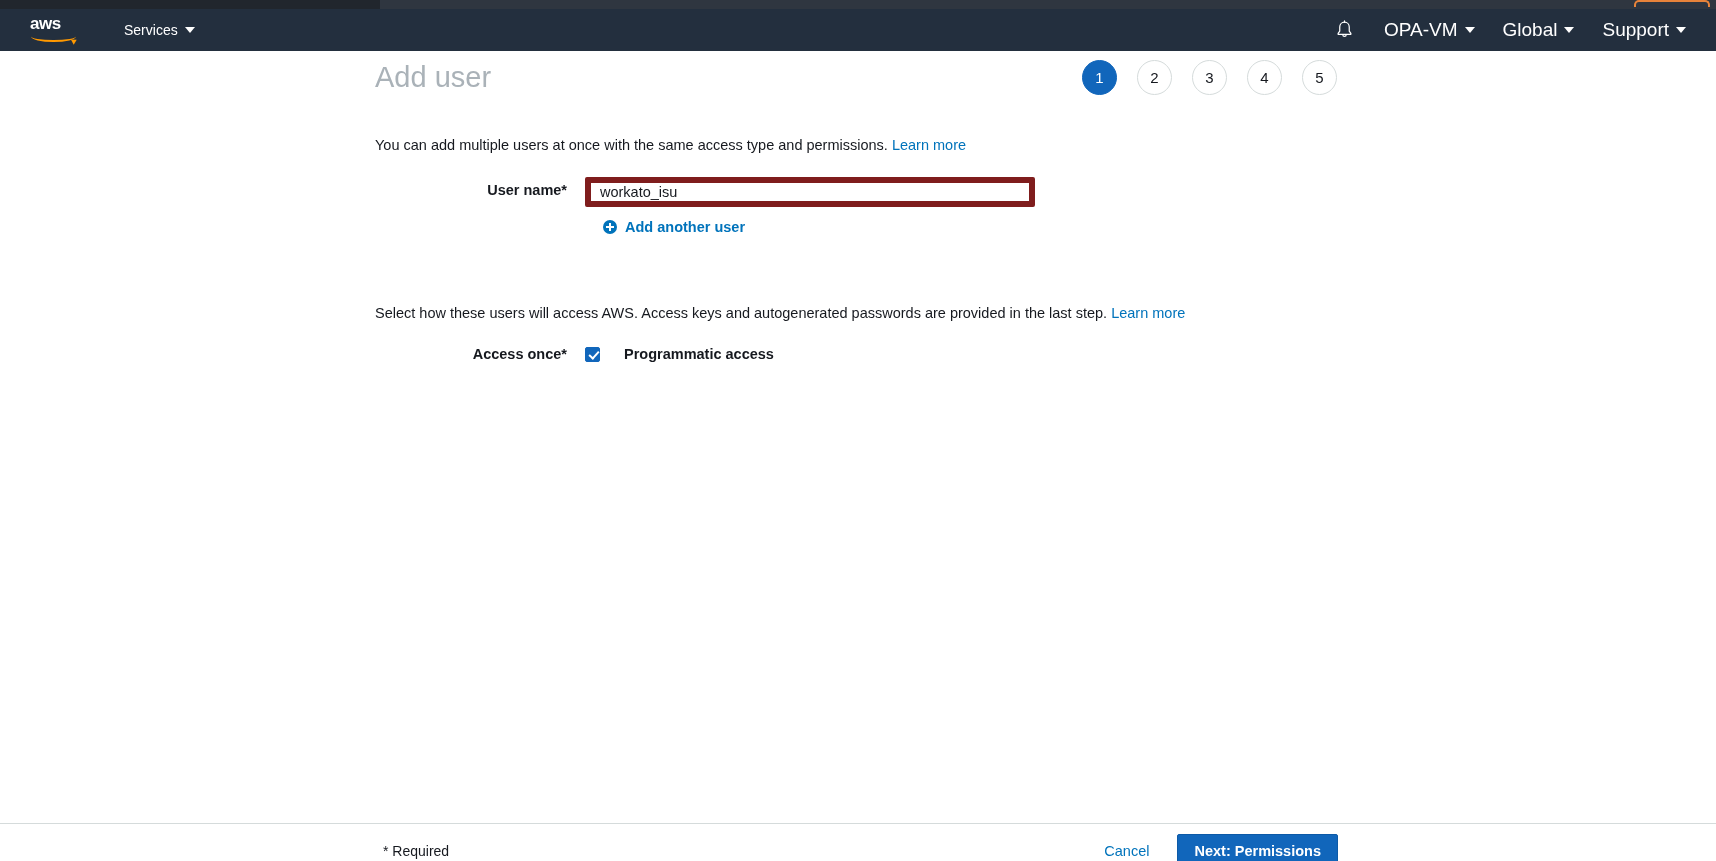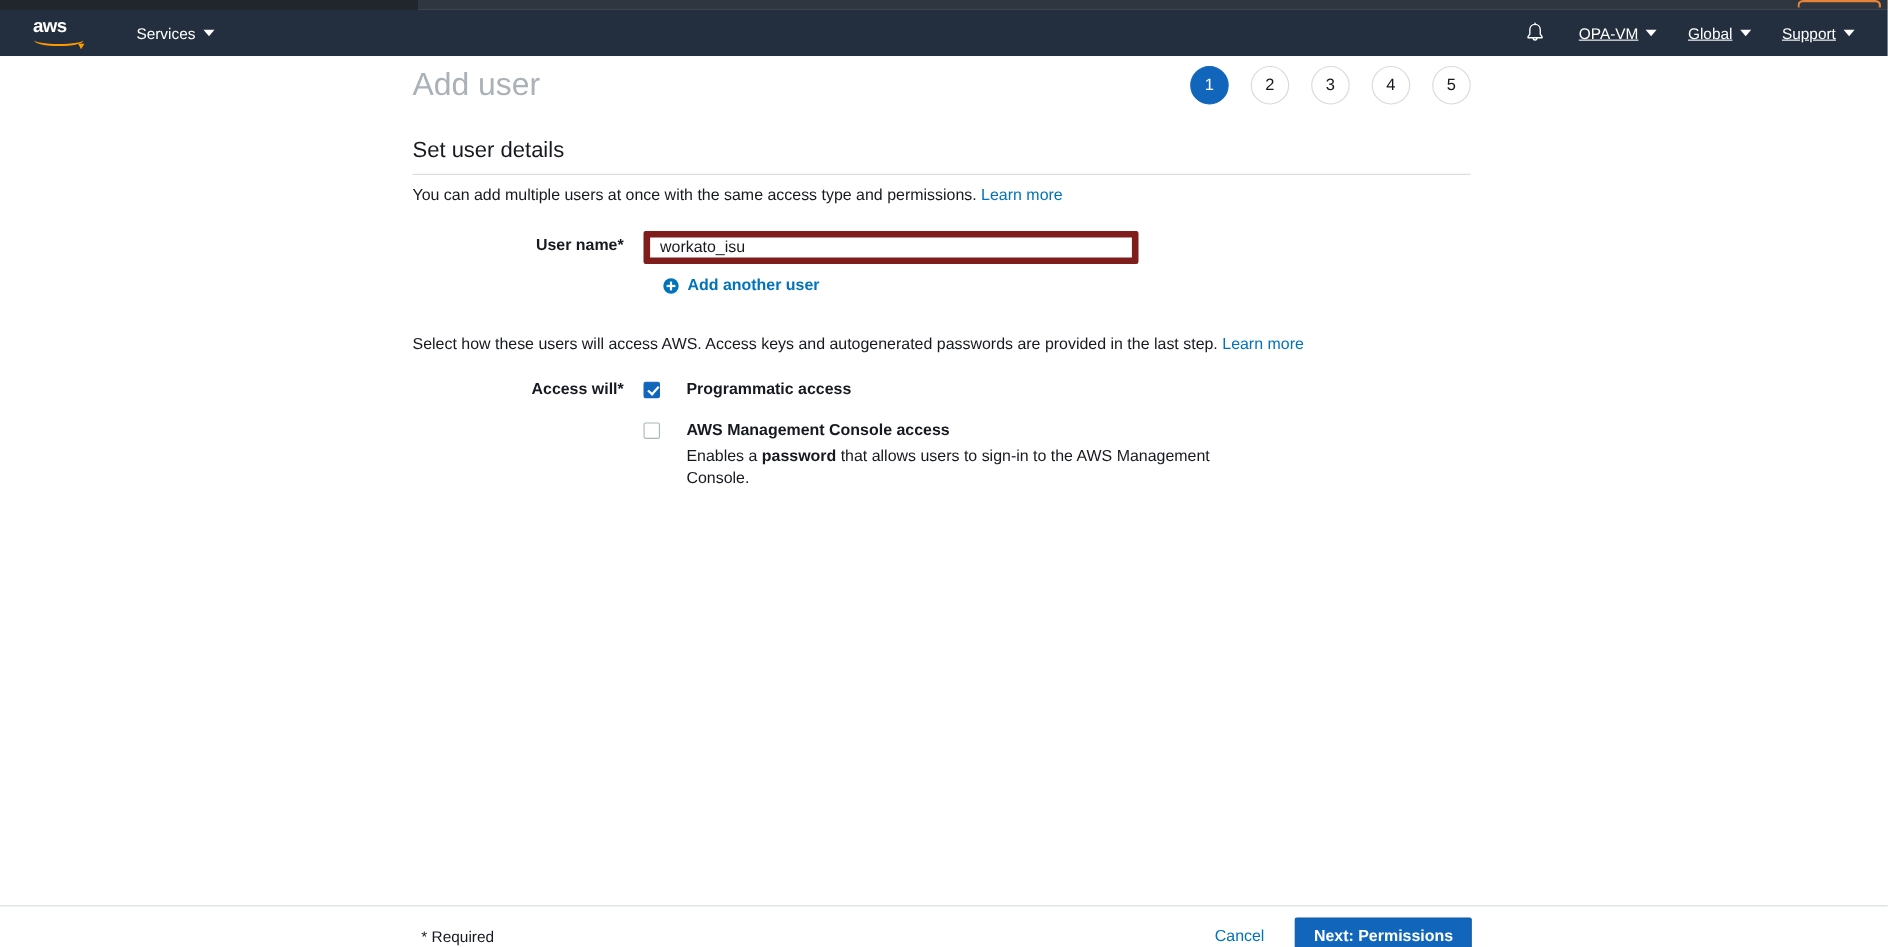--- a/index.html
+++ b/index.html
@@ -70,26 +70,25 @@
     font-size: 14px; color: #ffffff;
     cursor: pointer;
     display: flex; align-items: center; gap: 7px;
   }
   .nav-right {
     margin-left: auto;
     display: flex; align-items: center;
     gap: 0px; padding-right: 16px;
   }
   .nav-item {
-    font-size: 14px; color: #ffffff;
+    font-size: 19px; color: #ffffff;
     padding: 0 14px;
     cursor: pointer;
     display: flex; align-items: center; gap: 7px;
     height: 42px;
-    text-decoration: underline;
   }
   .caret {
     display: inline-block;
     width: 0; height: 0;
     border-left: 5px solid transparent;
     border-right: 5px solid transparent;
     border-top: 6px solid #ffffff;
   }
   .bell {
     padding: 0 16px; cursor: pointer;
@@ -311,21 +310,20 @@
         <div class="step">
           <span>4</span>
         </div>
         <div class="step">
           <span>5</span>
         </div>
       </div>
     </div>
 
     <div class="section" style="top:75px;">
-      <div class="sec-title">Set user details</div>
       <div class="sec-desc">
         <span>You can add multiple users at once with the same access type and permissions.</span>
         <a class="link">Learn more</a>
       </div>
 
       <div class="form-row">
         <div class="form-label">User name*</div>
         <input class="text-input" type="text" value="workato_isu" style="">
       </div>
 
@@ -335,37 +333,27 @@
       </div>
     </div>
 
     <div class="section" style="top:243px;">
       <div class="sec-desc">
         <span>Select how these users will access AWS. Access keys and autogenerated passwords are provided in the last step.</span>
         <a class="link">Learn more</a>
       </div>
 
       <div class="access-row">
-        <div class="access-label">Access will*</div>
+        <div class="access-label">Access once*</div>
         <div class="checkbox checked"></div>
         <div class="opt-body">
           <div class="opt-title">Programmatic access</div>
         </div>
       </div>
 
-      <div class="access-row second">
-        <div class="access-label"></div>
-        <div class="checkbox"></div>
-        <div class="opt-body">
-          <div class="opt-title">AWS Management Console access</div>
-          <div class="opt-desc">
-            <span>Enables a </span><b>password</b><span> that allows users to sign-in to the AWS Management Console.</span>
-          </div>
-        </div>
-      </div>
     </div>
 
   </div>
 </div>
 
 <div class="footer">
   <div class="required-note">* Required</div>
   <div class="footer-actions">
     <button class="btn-cancel">Cancel</button>
     <button class="btn-primary">Next: Permissions</button>

